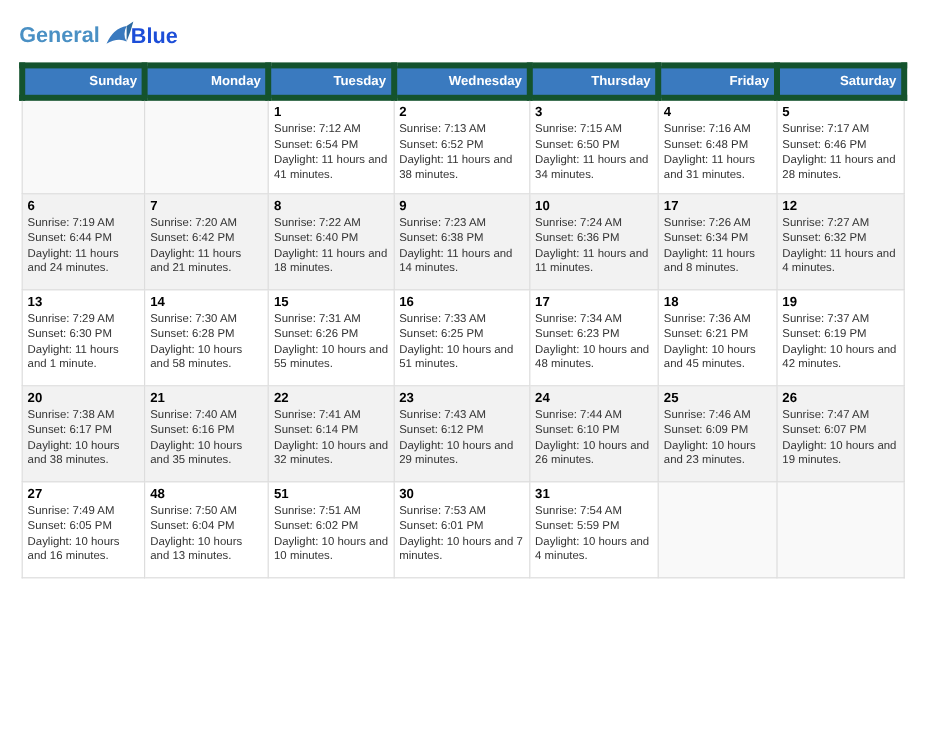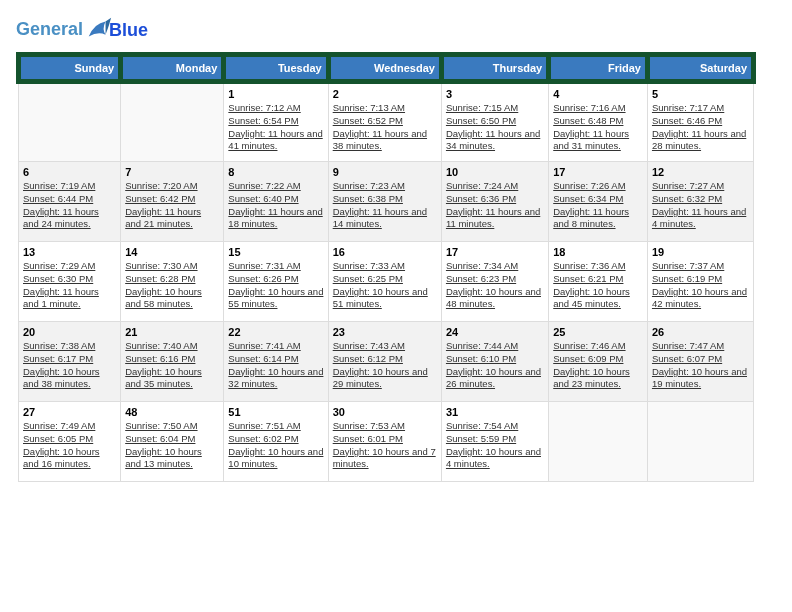--- a/index.html
+++ b/index.html
@@ -85,21 +85,20 @@
     .day-num {
       font-weight: bold;
       font-size: 11px;
       display: block;
       margin-bottom: 2px;
     }
     .day-info {
       font-size: 9.5px;
       color: #333;
       line-height: 1.35;
-      text-decoration: underline;
     }
     .empty-cell {
       background: #f9f9f9;
     }
   </style>
 </head>
 <body>
 
 <div class="container">
   <div class="header">

